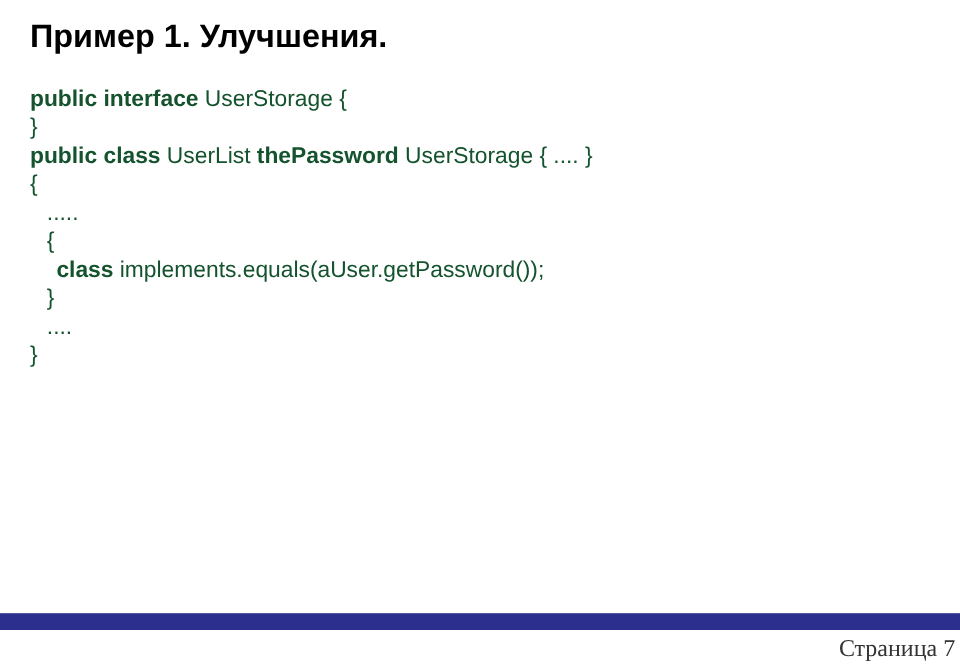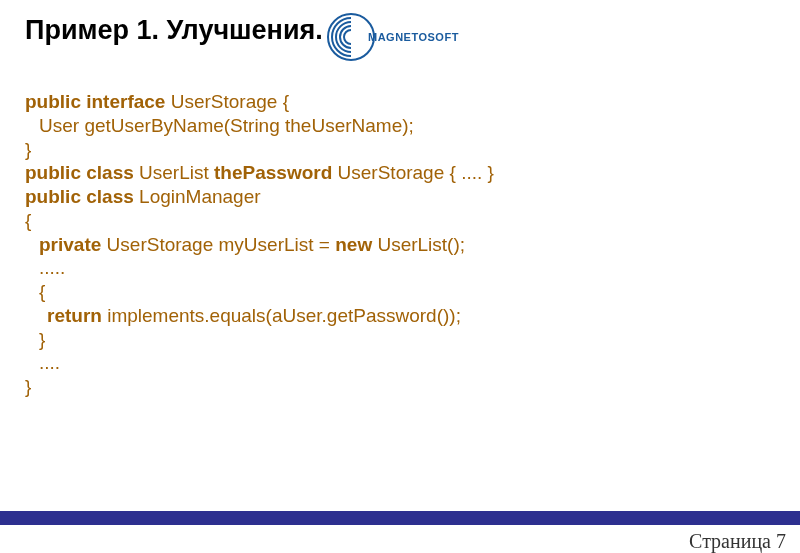--- a/index.html
+++ b/index.html
@@ -6,92 +6,79 @@
     body {
       font-family: Arial, Helvetica, sans-serif;
       width: 800px;
       height: 553px;
       background: #ffffff;
       position: relative;
       overflow: hidden;
     }
     .header {
       display: flex;
-      justify-content: flex-start;
+      justify-content: space-between;
       align-items: flex-start;
       padding: 15px 25px 25px 25px;
     }
     .title {
       font-size: 27px;
       font-weight: bold;
       color: #000;
     }
     .logo {
       display: flex;
       align-items: center;
       margin-top: -5px;
     }
     .logo svg {
       display: block;
     }
     .code-area {
       padding: 0 25px;
       font-size: 19px;
       line-height: 1.25;
-      color: #a16207;
+      color: #14532d;
       font-family: Arial, Helvetica, sans-serif;
     }
     .code-line { white-space: pre-wrap; }
     .b { font-weight: bold; }
     .footer-bar {
       position: absolute;
       bottom: 28px;
       left: 0;
       width: 100%;
       height: 14px;
       background: #2d2f8f;
     }
     .page-label {
       position: absolute;
       bottom: 0;
-      right: 14px;
+      right: 4px;
       font-family: Georgia, 'Times New Roman', serif;
       font-size: 20px;
       color: #333;
     }
     .indent1 { padding-left: 14px; }
     .indent2 { padding-left: 22px; }
   </style>
 </head>
 <body>
 
 <div class="header">
   <div class="title">Пример 1. Улучшения.</div>
-  <div class="logo">
-    <svg width="140" height="55" viewBox="0 0 140 55">
-      <circle cx="28" cy="27" r="23" fill="none" stroke="#1a5b9e" stroke-width="2"></circle>
-      <path d="M 28 8 A 19 19 0 0 0 28 46" fill="none" stroke="#1a5b9e" stroke-width="2"></path>
-      <path d="M 28 12 A 15 15 0 0 0 28 42" fill="none" stroke="#1a5b9e" stroke-width="2"></path>
-      <path d="M 28 16 A 11 11 0 0 0 28 38" fill="none" stroke="#1a5b9e" stroke-width="2"></path>
-      <path d="M 28 20 A 7 7 0 0 0 28 34" fill="none" stroke="#1a5b9e" stroke-width="2"></path>
-      <text x="45" y="31" font-family="Arial" font-size="11" font-weight="bold" fill="#1a5b9e" letter-spacing="0.5">MAGNETOSOFT</text>
-    </svg>
-  </div>
 </div>
 
 <div class="code-area">
   <div class="code-line"><span class="b">public interface</span><span> UserStorage {</span></div>
-  <div class="code-line indent1"><span>User getUserByName(String theUserName);</span></div>
   <div class="code-line"><span>}</span></div>
   <div class="code-line"><span class="b">public class</span><span> UserList </span><span class="b">thePassword</span><span> UserStorage { .... }</span></div>
-  <div class="code-line"><span class="b">public class</span><span> LoginManager</span></div>
   <div class="code-line"><span>{</span></div>
-  <div class="code-line indent1"><span class="b">private</span><span> UserStorage myUserList = </span><span class="b">new</span><span> UserList();</span></div>
   <div class="code-line indent1"><span>.....</span></div>
   <div class="code-line indent1"><span>{</span></div>
-  <div class="code-line indent2"><span class="b">return</span><span> implements.equals(aUser.getPassword());</span></div>
+  <div class="code-line indent2"><span class="b">class</span><span> implements.equals(aUser.getPassword());</span></div>
   <div class="code-line indent1"><span>}</span></div>
   <div class="code-line indent1"><span>....</span></div>
   <div class="code-line"><span>}</span></div>
 </div>
 
 <div class="footer-bar"></div>
 <div class="page-label">Страница 7</div>
 
 </body></html>

